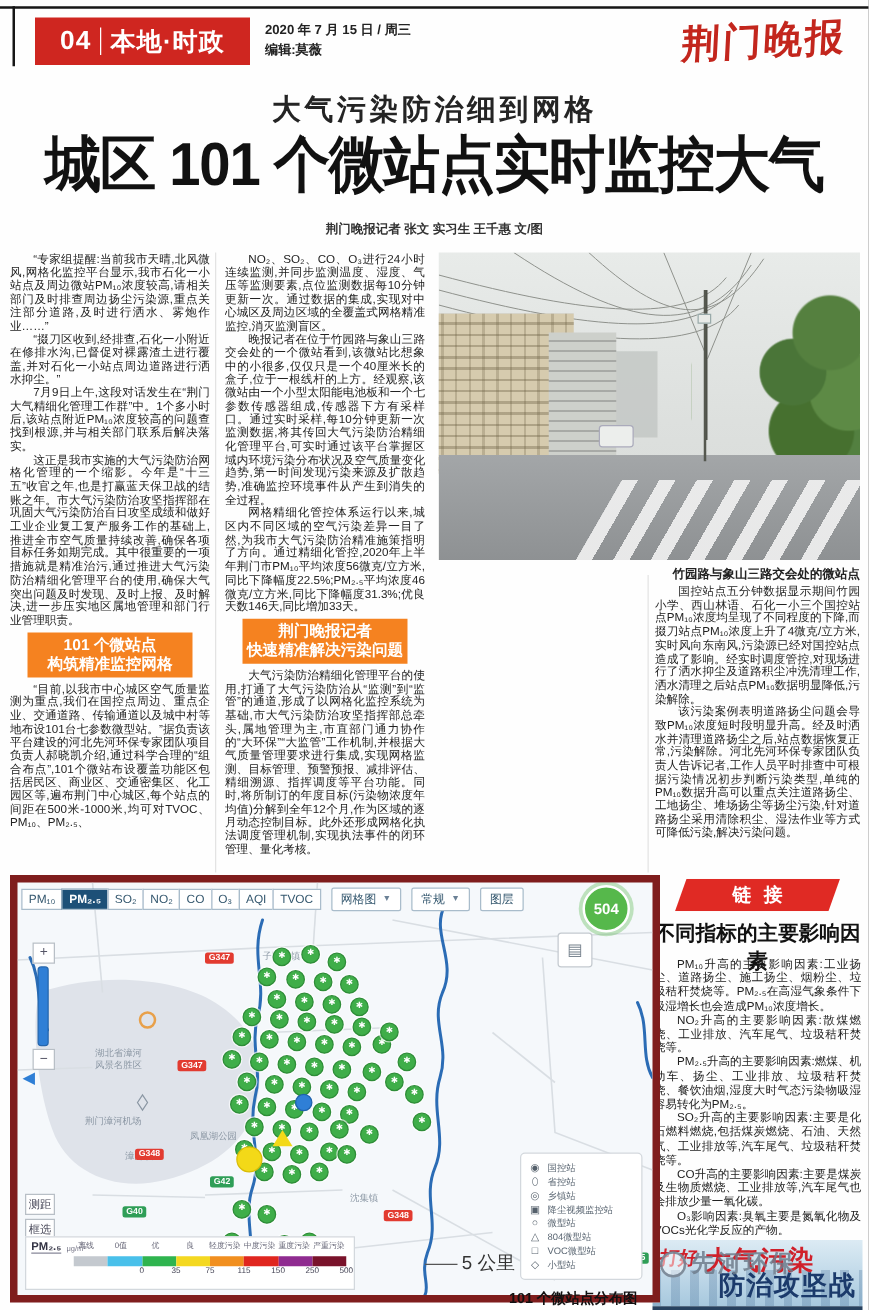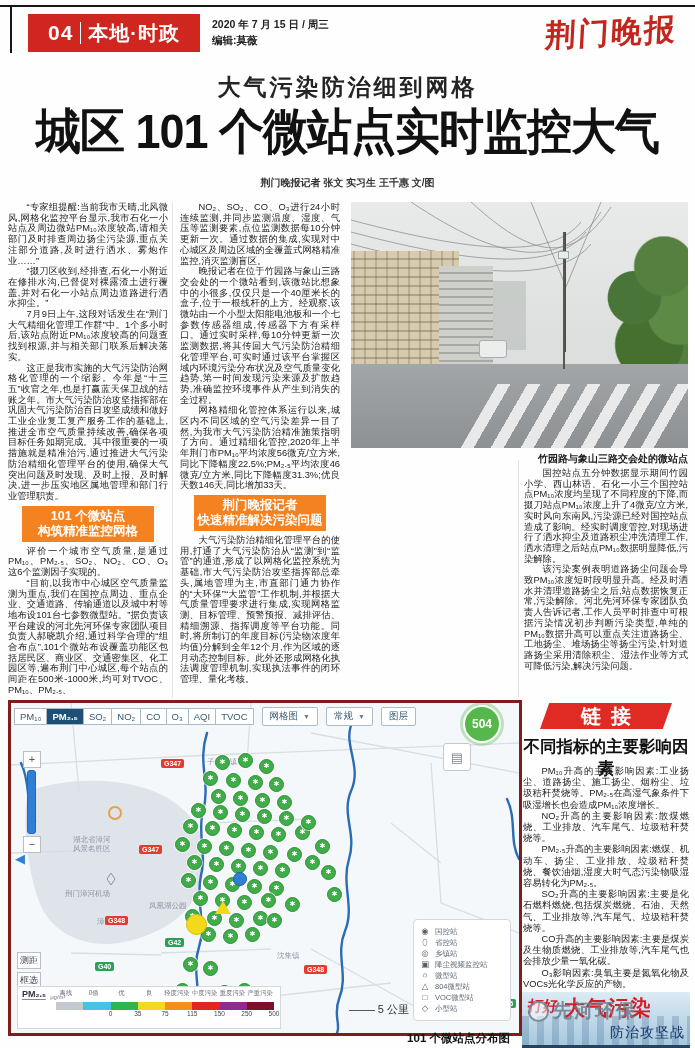--- a/index.html
+++ b/index.html
@@ -49,39 +49,39 @@
   .photo .zebra{position:absolute;left:38%;bottom:0;width:62%;height:26%;transform:skewX(-30deg);
     background:repeating-linear-gradient(90deg,#f2f2f2 0 13px,transparent 13px 30px);opacity:.9;}
   .photo .pole{position:absolute;left:63%;top:12%;width:2px;height:56%;background:#55584f;}
   .photo .station{position:absolute;left:61.5%;top:20%;width:9px;height:6px;background:#e9ebe8;border:1px solid #9aa;}
   .photo .van{position:absolute;left:38%;top:56%;width:26px;height:16px;background:#eceeec;border-radius:3px;border:1px solid #aab;}
   .photo svg{position:absolute;left:0;top:0;}
 
   
   .ribbon{position:absolute;left:540px;top:703px;width:132px;height:26px;background:#e02a24;
           clip-path:polygon(7% 0,100% 0,93% 100%,0 100%);display:flex;align-items:center;justify-content:center;
-          color:#fff;font-weight:bold;font-size:20px;letter-spacing:10px;text-indent:10px;}
+          color:#fff;font-weight:bold;font-size:15px;letter-spacing:10px;text-indent:10px;}
   .link-head{position:absolute;left:522px;top:736px;width:168px;text-align:center;font-size:16.5px;font-weight:900;color:#111;}
   .link-body{position:absolute;left:523px;top:766px;width:166px;height:222px;overflow:hidden;}
   .link-body .para{font-size:9.3px;line-height:11.2px;}
 
   
   .banner{position:absolute;left:522px;top:992px;width:168px;height:53px;overflow:hidden;
     background:linear-gradient(180deg,#dcebf4,#a7c8de);border-bottom:3px solid #27415f;}
   .banner .citybars{position:absolute;left:0;bottom:0;width:100%;height:55%;
     background:repeating-linear-gradient(90deg,rgba(70,110,150,.28) 0 7px,transparent 7px 15px);}
   .banner .b1{position:absolute;left:6px;top:5px;color:#d0202a;font-weight:900;font-size:15px;transform:skewX(-8deg);}
   .banner .b2{position:absolute;left:42px;top:2px;color:#d0202a;font-weight:900;font-size:21px;letter-spacing:1px;}
-  .banner .b3{position:absolute;right:5px;bottom:3px;color:#1b3a6b;font-weight:400;font-size:14px;letter-spacing:1px;}
+  .banner .b3{position:absolute;right:5px;bottom:3px;color:#1b3a6b;font-weight:700;font-size:21px;letter-spacing:1px;}
   .watermark{position:absolute;left:528px;top:998px;width:160px;display:flex;align-items:center;gap:4px;
     color:rgba(110,125,140,.85);font-weight:bold;font-size:19px;letter-spacing:2px;pointer-events:none;}
   .watermark .wm-ring{width:17px;height:17px;border:2.5px solid rgba(110,125,140,.85);border-radius:50%;background:rgba(255,255,255,.5);}
 
   
-  .map{position:absolute;left:8px;top:700px;width:508px;height:330px;background:#f5f8fb;border:3px solid #7f1d1d;overflow:hidden;}
+  .map{position:absolute;left:8px;top:700px;width:508px;height:330px;background:#f5f8fb;border:6px solid #7f1d1d;overflow:hidden;}
   .map svg.base{position:absolute;left:0;top:0;}
   .toolbar{position:absolute;left:4px;top:4px;display:flex;align-items:center;z-index:5;}
   .pbtn{padding:2px 5px;border:1px solid #a9bccb;background:#fff;color:#35586f;font-size:9.5px;margin-left:-1px;cursor:pointer;white-space:nowrap;}
   .pbtn.active{background:#1d5077;color:#fff;font-weight:bold;}
   .dd{border:1px solid #a9bccb;background:#fff;padding:2px 7px;font-size:9.5px;color:#35586f;margin-left:8px;border-radius:2px;display:flex;gap:5px;align-items:center;}
   .caret{font-size:7px;color:#6b8196;}
   .cluster{position:absolute;left:452px;top:2px;width:34px;height:34px;border-radius:50%;background:#56b84b;border:2px solid #fff;
     box-shadow:0 0 0 3px rgba(86,184,75,.35);color:#fff;font-weight:bold;font-size:12px;display:flex;align-items:center;justify-content:center;z-index:6;}
   .layersq{position:absolute;left:432px;top:40px;width:26px;height:26px;background:#fff;border:1px solid #c3c9cf;border-radius:3px;
     display:flex;align-items:center;justify-content:center;color:#7c8792;font-size:13px;z-index:6;}
@@ -107,21 +107,21 @@
   .colorbar{position:absolute;left:6px;bottom:4px;width:252px;background:#fff;border:1px solid #d3d8dd;z-index:6;padding:2px 6px 10px 4px;}
   .cb-top{display:flex;align-items:flex-end;gap:4px;}
   .cb-pol{font-size:9px;font-weight:bold;color:#334;border-bottom:1px solid #889;}
   .cb-unit{font-size:6px;color:#778;}
   .cb-labels{display:flex;margin-left:34px;}
   .cb-labels span{flex:1;font-size:6.3px;color:#667;text-align:center;white-space:nowrap;overflow:hidden;}
   .cb-bar{display:flex;height:8px;margin-left:34px;}
   .cb-bar span{flex:1;}
   .cb-ticks{position:relative;height:8px;margin-left:34px;}
   .cb-ticks span{position:absolute;transform:translateX(-50%);font-size:6.5px;color:#445;}
-  .scalebar{position:absolute;right:110px;bottom:16px;font-size:11px;color:#333;z-index:6;}
+  .scalebar{position:absolute;right:110px;bottom:16px;font-size:15px;color:#333;z-index:6;}
   .scalebar .sline{display:inline-block;width:26px;height:1px;background:#555;margin-right:3px;vertical-align:middle;}
   .map-caption{position:absolute;left:260px;top:1031px;width:250px;text-align:right;font-size:11.5px;color:#111;font-weight:600;}
 </style>
 </head>
 <body>
 
 <div class="page">
   <div class="top-rule"></div>
   <div class="left-tick"></div>
 
@@ -149,21 +149,20 @@
         <p class="para">“专家组提醒:当前我市天晴,北风微风,网格化监控平台显示,我市石化一小站点及周边微站PM₁₀浓度较高,请相关部门及时排查周边扬尘污染源,重点关注部分道路,及时进行洒水、雾炮作业……”</p>
         <p class="para">“掇刀区收到,经排查,石化一小附近在修排水沟,已督促对裸露渣土进行覆盖,并对石化一小站点周边道路进行洒水抑尘。”</p>
         <p class="para">7月9日上午,这段对话发生在“荆门大气精细化管理工作群”中。1个多小时后,该站点附近PM₁₀浓度较高的问题查找到根源,并与相关部门联系后解决落实。</p>
         <p class="para">这正是我市实施的大气污染防治网格化管理的一个缩影。今年是“十三五”收官之年,也是打赢蓝天保卫战的结账之年。市大气污染防治攻坚指挥部在巩固大气污染防治百日攻坚成绩和做好工业企业复工复产服务工作的基础上,推进全市空气质量持续改善,确保各项目标任务如期完成。其中很重要的一项措施就是精准治污,通过推进大气污染防治精细化管理平台的使用,确保大气突出问题及时发现、及时上报、及时解决,进一步压实地区属地管理和部门行业管理职责。</p>
       </div>
     <div class="subhead">
       <div>101 个微站点</div>
       <div>构筑精准监控网格</div>
     </div>
     <div>
-        <p class="para">评价一个城市空气质量,是通过PM₁₀、PM₂.₅、SO₂、NO₂、CO、O₃这6个监测因子实现的。</p>
         <p class="para">“目前,以我市中心城区空气质量监测为重点,我们在国控点周边、重点企业、交通道路、传输通道以及城中村等地布设101台七参数微型站。”据负责该平台建设的河北先河环保专家团队项目负责人郝晓凯介绍,通过科学合理的“组合布点”,101个微站布设覆盖功能区包括居民区、商业区、交通密集区、化工园区等,遍布荆门中心城区,每个站点的间距在500米-1000米,均可对TVOC、PM₁₀、PM₂.₅、</p>
       </div>
   </div>
 
   <div class="col" style="left:180px;top:202px;width:160px;height:496px">
     <div>
         <p class="para">NO₂、SO₂、CO、O₃进行24小时连续监测,并同步监测温度、湿度、气压等监测要素,点位监测数据每10分钟更新一次。通过数据的集成,实现对中心城区及周边区域的全覆盖式网格精准监控,消灭监测盲区。</p>
         <p class="para">晚报记者在位于竹园路与象山三路交会处的一个微站看到,该微站比想象中的小很多,仅仅只是一个40厘米长的盒子,位于一根线杆的上方。经观察,该微站由一个小型太阳能电池板和一个七参数传感器组成,传感器下方有采样口。通过实时采样,每10分钟更新一次监测数据,将其传回大气污染防治精细化管理平台,可实时通过该平台掌握区域内环境污染分布状况及空气质量变化趋势,第一时间发现污染来源及扩散趋势,准确监控环境事件从产生到消失的全过程。</p>
         <p class="para">网格精细化管控体系运行以来,城区内不同区域的空气污染差异一目了然,为我市大气污染防治精准施策指明了方向。通过精细化管控,2020年上半年荆门市PM₁₀平均浓度56微克/立方米,同比下降幅度22.5%;PM₂.₅平均浓度46微克/立方米,同比下降幅度31.3%;优良天数146天,同比增加33天。</p>
       </div>

